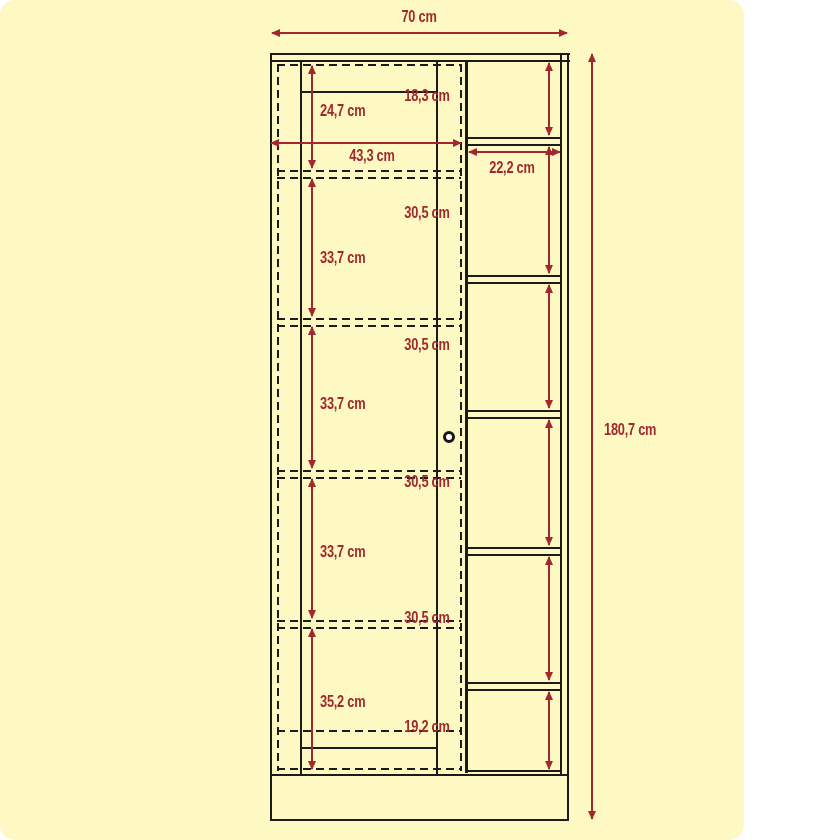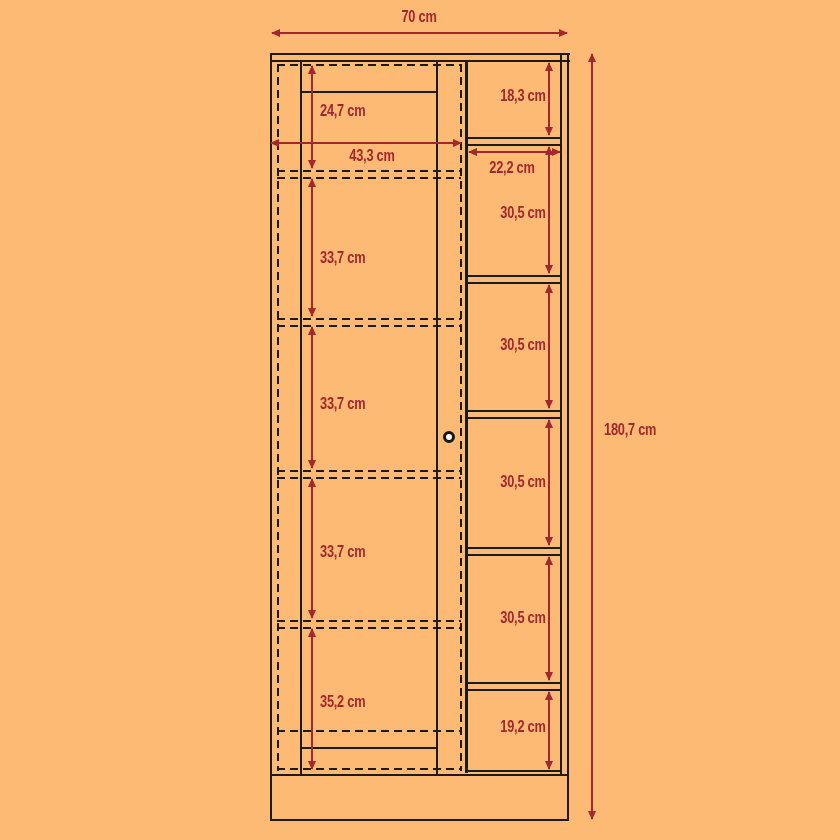--- a/index.html
+++ b/index.html
@@ -1,18 +1,19 @@
 <!DOCTYPE html>
 <html><head>
 <meta charset="utf-8">
 <style>
   html,body{margin:0;padding:0;background:#ffffff;}
   #canvas{
-    position:relative;width:840px;height:840px;background:#fdba74;overflow:hidden;
+    position:relative;width:744px;height:840px;background:#fef9c3;overflow:hidden;
     font-family:"Liberation Sans",sans-serif;
+    border-radius:15px;
   }
   
   .ln{position:absolute;background:#1b1b1b;}
   .dh{position:absolute;height:2px;background:repeating-linear-gradient(to right,#1b1b1b 0 8px,transparent 8px 13px);}
   .dv{position:absolute;width:2px;background:repeating-linear-gradient(to bottom,#1b1b1b 0 8px,transparent 8px 13px);}
   
   .ah,.av{position:absolute;background:#a2282f;}
   .ah{height:2px;}
   .av{width:2px;}
   .ah::before{content:"";position:absolute;left:-1px;top:50%;transform:translateY(-50%);

